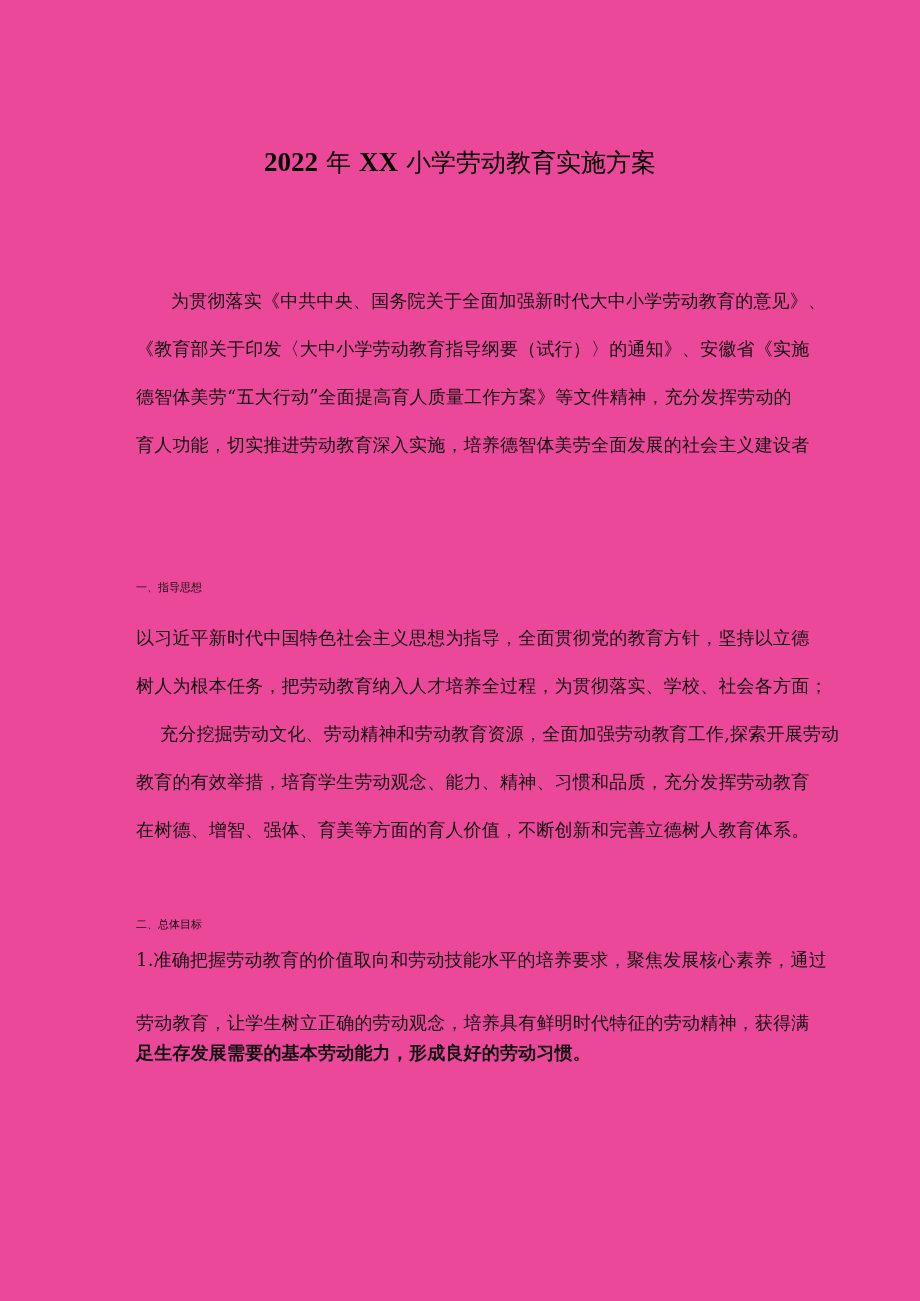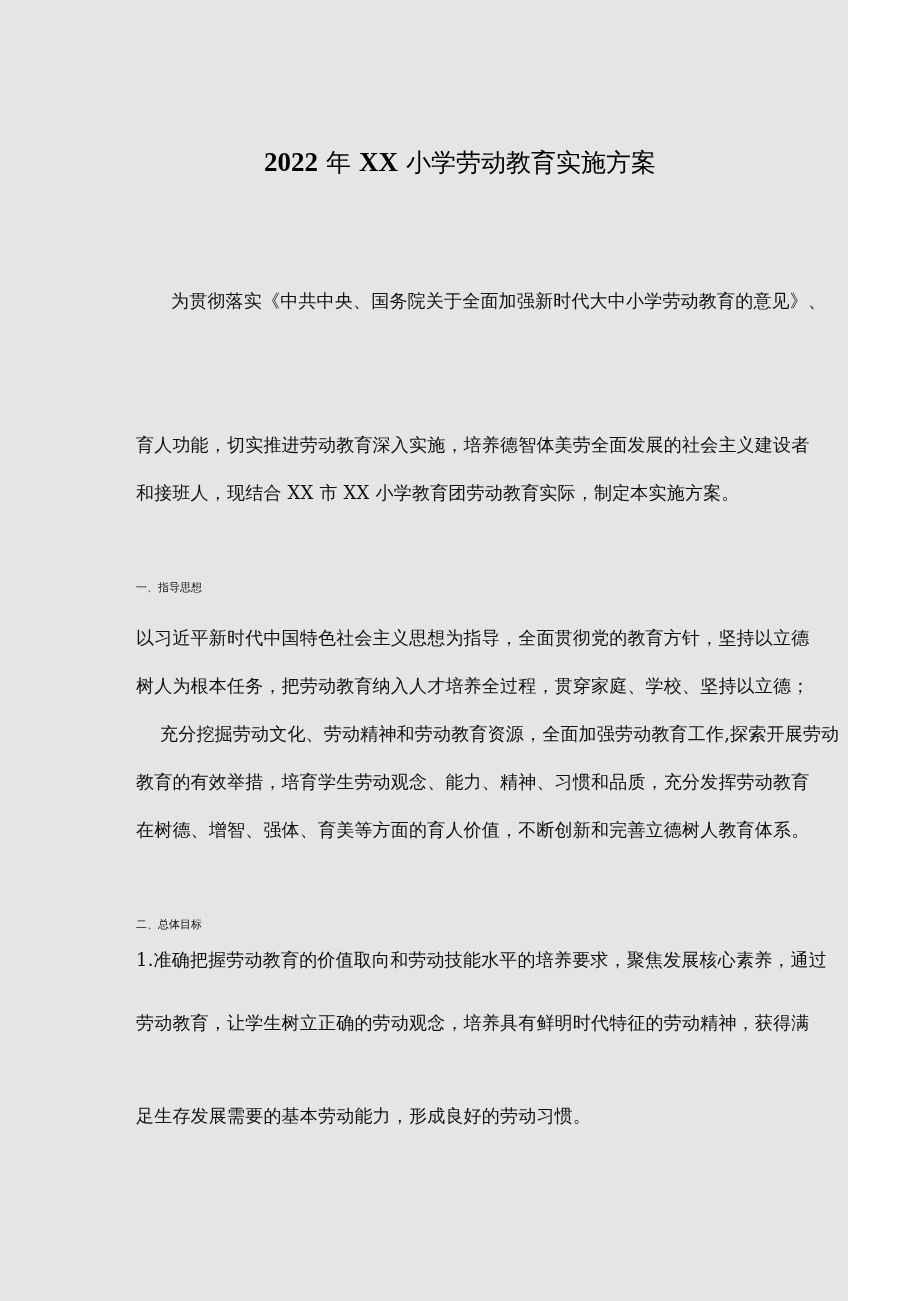--- a/index.html
+++ b/index.html
@@ -11,22 +11,22 @@
       width: 920px;
       height: 1301px;
       position: relative;
       overflow: hidden;
       font-family: "DejaVu Serif", "Liberation Serif", serif;
       color: #111111;
     }
     .page {
       position: absolute;
       left: 0; top: 0;
-      width: 848px; height: 1301px;
-      background: #e5e5e5;
+      width: 920px; height: 1301px;
+      background: #ec4899;
     }
     .title {
       position: absolute;
       left: 0;
       width: 920px;
       top: 144px;
       text-align: center;
       font-size: 25px;
       line-height: 36px;
       color: #000000;
@@ -60,28 +60,29 @@
     }
   </style>
 </head>
 <body>
 
 <div class="page">
 
   <div class="title"><b>2022</b> <span>年</span> <b>XX</b> <span>小学劳动教育实施方案</span></div>
 
   <div class="line indent" style="top:289px;">为贯彻落实《中共中央、国务院关于全面加强新时代大中小学劳动教育的意见》、</div>
+  <div class="line" style="top:337px;">《教育部关于印发〈大中小学劳动教育指导纲要（试行）〉的通知》、安徽省《实施</div>
+  <div class="line" style="top:385px;">德智体美劳“五大行动”全面提高育人质量工作方案》等文件精神，充分发挥劳动的</div>
   <div class="line" style="top:433px;">育人功能，切实推进劳动教育深入实施，培养德智体美劳全面发展的社会主义建设者</div>
-  <div class="line" style="top:481px;">和接班人，现结合 XX 市 XX 小学教育团劳动教育实际，制定本实施方案。</div>
 
   <div class="heading" style="top:576px;">一、指导思想</div>
   <div class="line" style="top:626px;">以习近平新时代中国特色社会主义思想为指导，全面贯彻党的教育方针，坚持以立德</div>
-  <div class="line" style="top:674px;">树人为根本任务，把劳动教育纳入人才培养全过程，贯穿家庭、学校、坚持以立德；</div>
+  <div class="line" style="top:674px;">树人为根本任务，把劳动教育纳入人才培养全过程，为贯彻落实、学校、社会各方面；</div>
   <div class="line" style="top:722px;margin-left:24px;">充分挖掘劳动文化、劳动精神和劳动教育资源，全面加强劳动教育工作,探索开展劳动</div>
   <div class="line" style="top:770px;">教育的有效举措，培育学生劳动观念、能力、精神、习惯和品质，充分发挥劳动教育</div>
   <div class="line" style="top:818px;">在树德、增智、强体、育美等方面的育人价值，不断创新和完善立德树人教育体系。</div>
 
   <div class="heading" style="top:913px;">二、总体目标</div>
   <div class="line" style="top:948px;">1.准确把握劳动教育的价值取向和劳动技能水平的培养要求，聚焦发展核心素养，通过</div>
   <div class="line" style="top:1011px;">劳动教育，让学生树立正确的劳动观念，培养具有鲜明时代特征的劳动精神，获得满</div>
-  <div class="line" style="top:1104px;">足生存发展需要的基本劳动能力，形成良好的劳动习惯。</div>
+  <div class="line" style="top:1041px;font-weight:bold;">足生存发展需要的基本劳动能力，形成良好的劳动习惯。</div>
 
 </div>
 
 </body></html>

